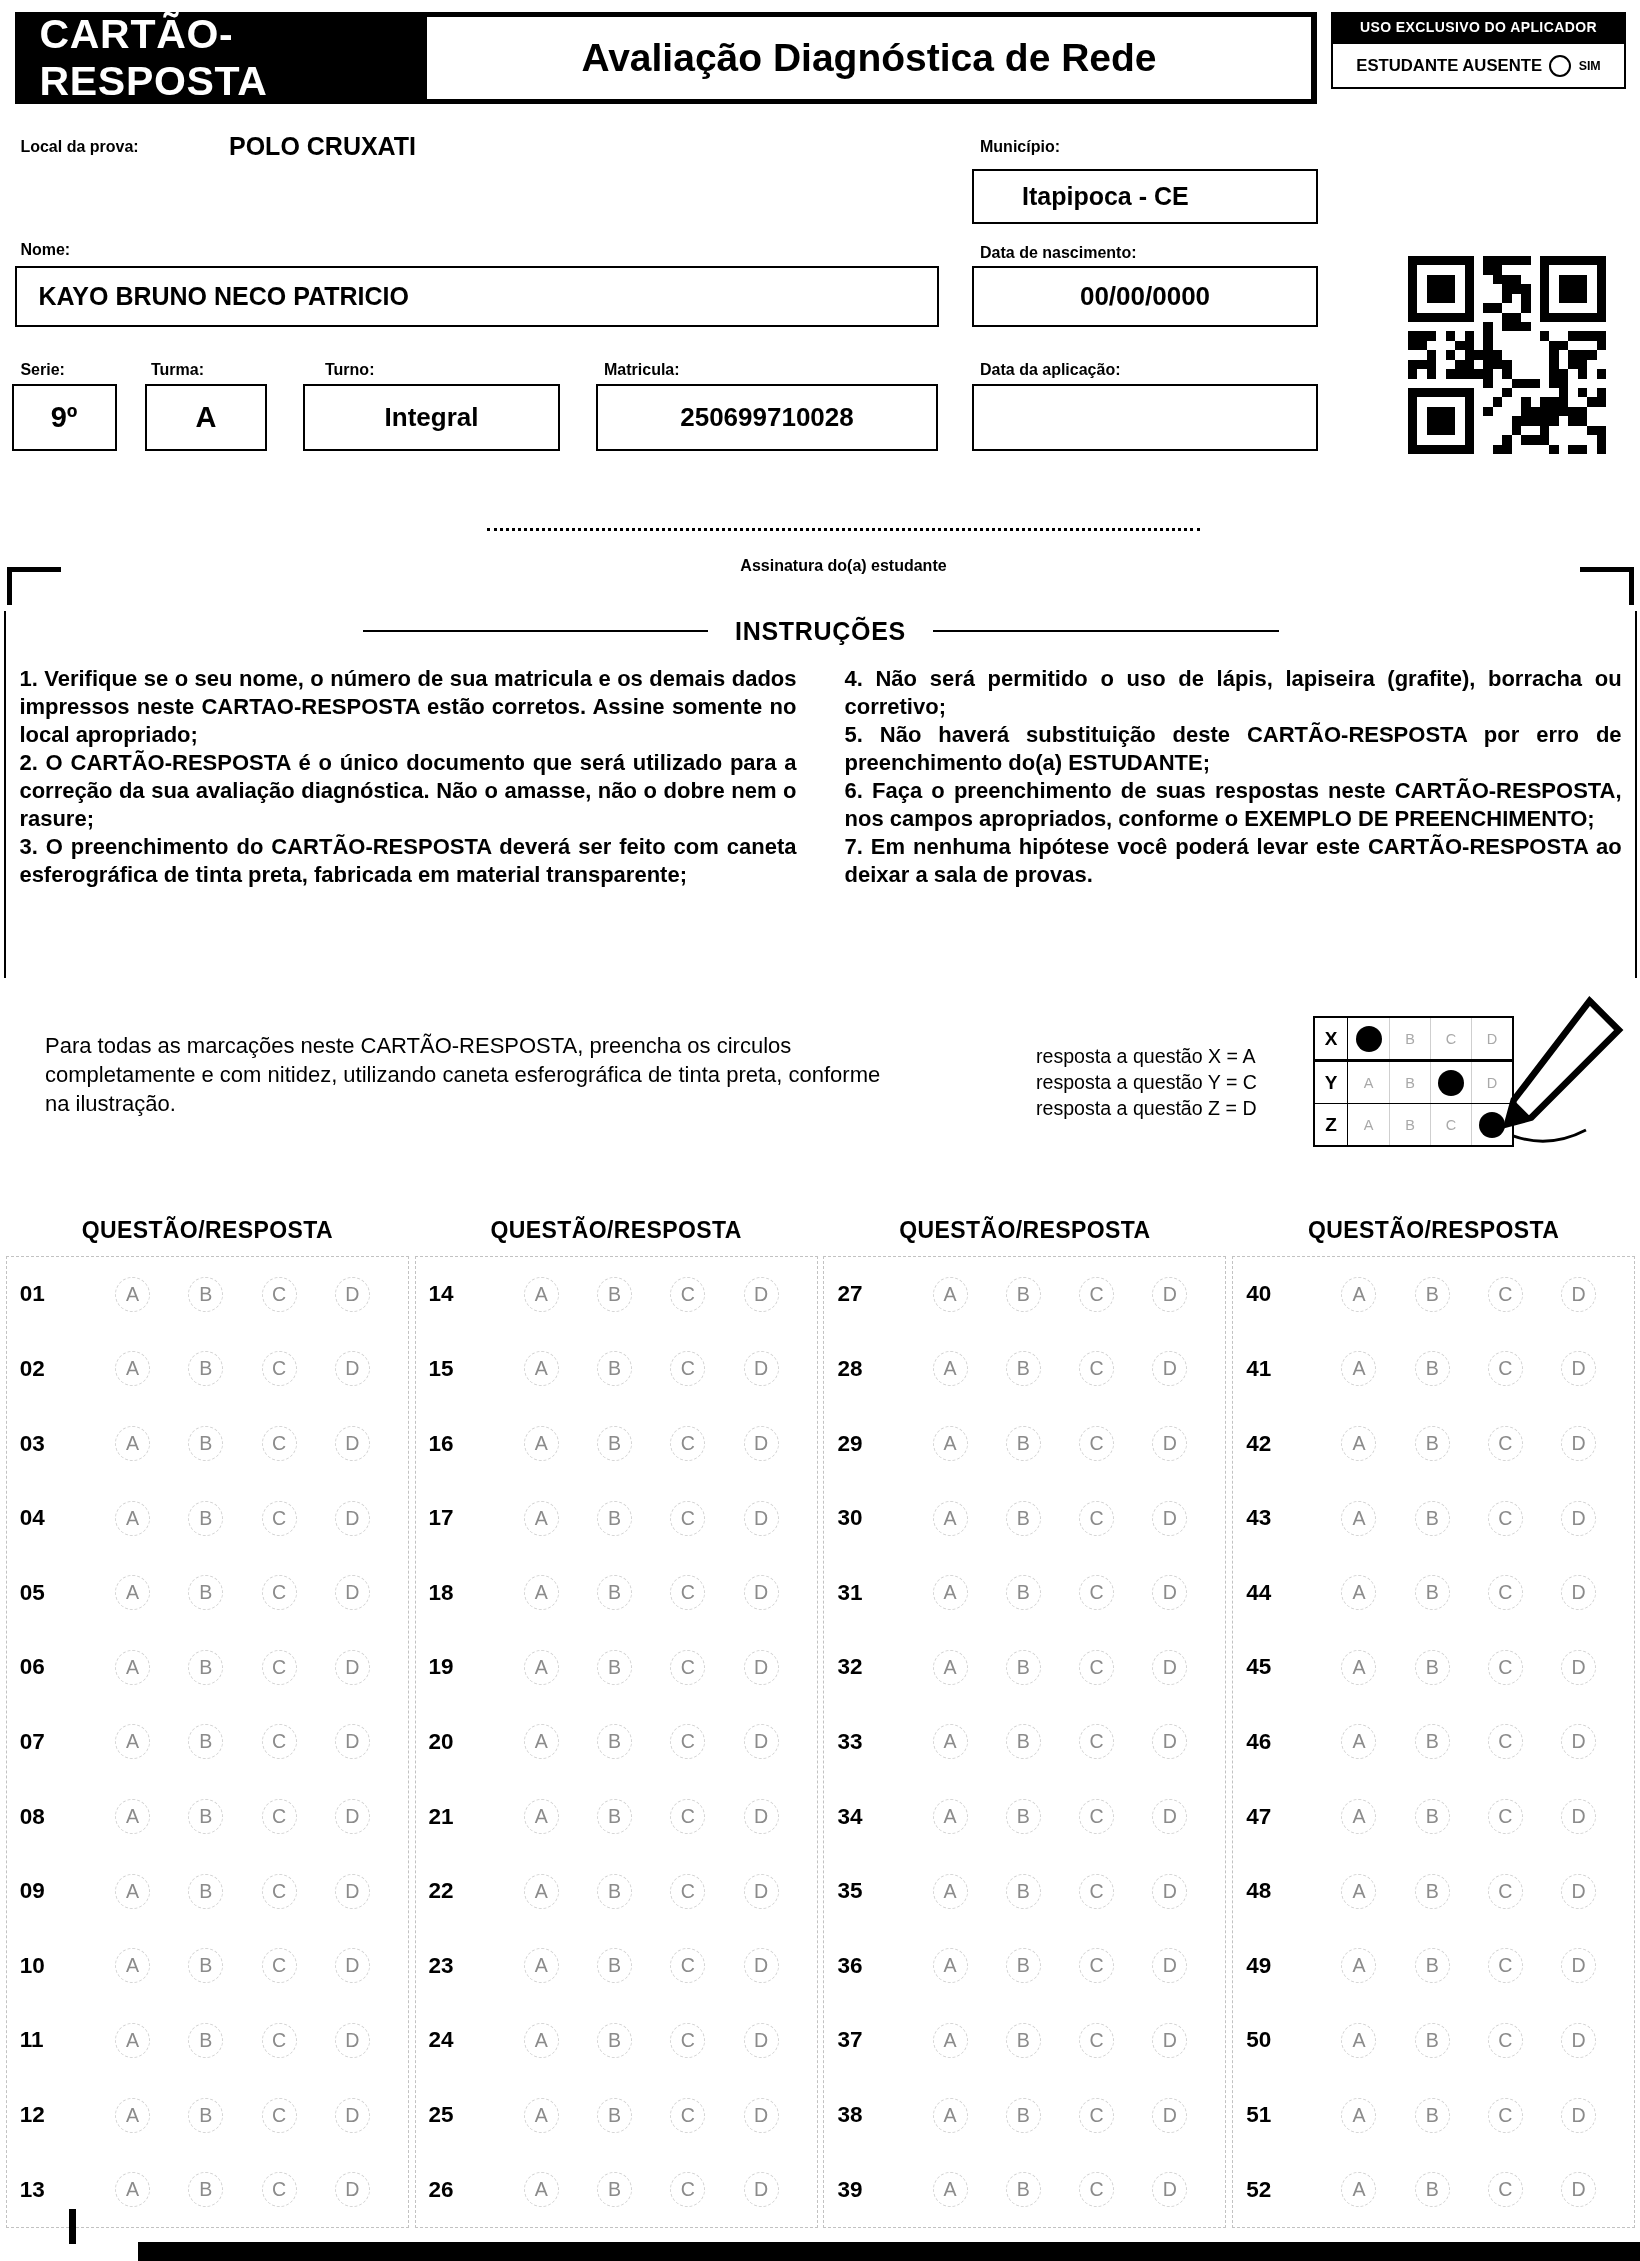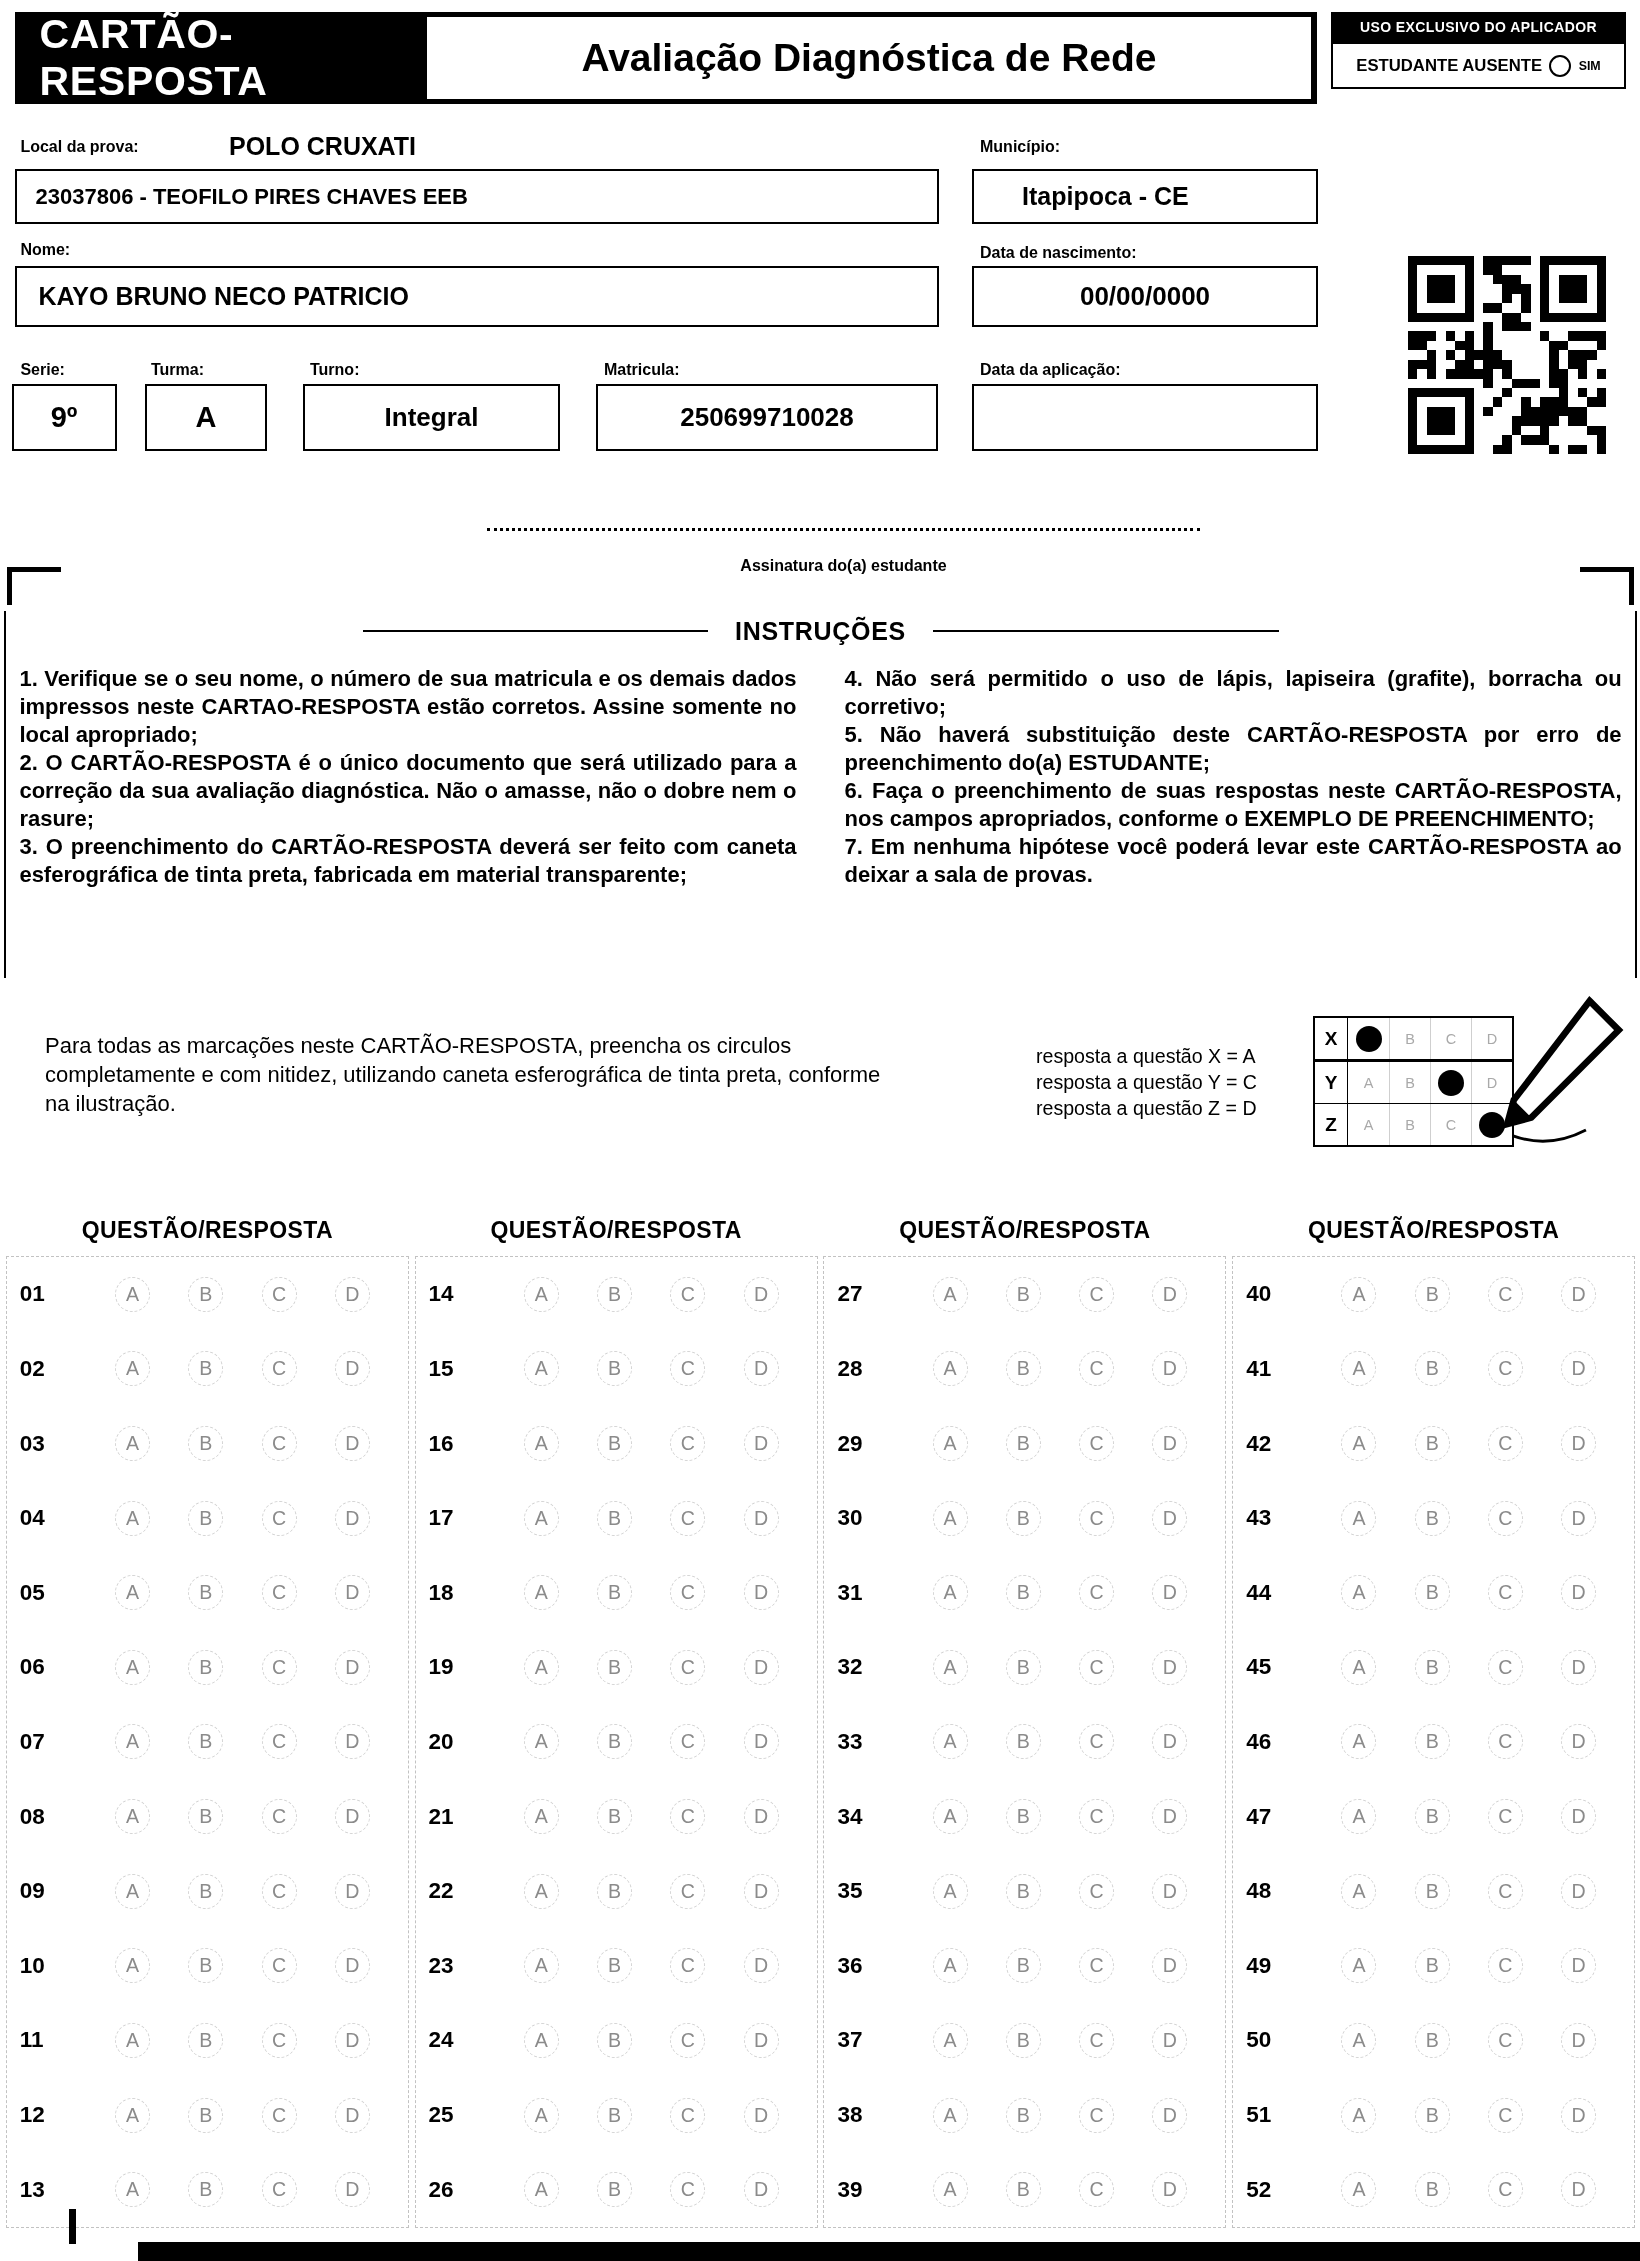--- a/index.html
+++ b/index.html
@@ -25,21 +25,21 @@
   #local-val { left:229px; top:132px; font-size:25px; }
   #municipio-lab { left:980px; top:138px; }
   #school-box { left:14.5px; top:169px; width:924px; height:55px; font-size:22px; padding-left:19px; }
   #municipio-box { left:972px; top:169px; width:346px; height:55px; font-size:25px; padding-left:48px; }
   #nome-lab { left:20.4px; top:241px; }
   #nome-box { left:14.5px; top:266px; width:924px; height:61px; font-size:25px; padding-left:22px; }
   #nasc-lab { left:980px; top:244px; }
   #nasc-box { left:972px; top:266px; width:346px; height:61px; font-size:26px; justify-content:center; }
   #serie-lab { left:20.4px; top:361px; } #serie-box { left:11.6px; top:384px; width:105px; height:67px; font-size:29px; justify-content:center; }
   #turma-lab { left:151px; top:361px; } #turma-box { left:145px; top:384px; width:122px; height:67px; font-size:29px; justify-content:center; }
-  #turno-lab { left:310px; top:361px; } #turno-box { left:303px; top:384px; width:257px; height:67px; font-size:26px; justify-content:center; }
+  #turno-lab { left:325px; top:361px; } #turno-box { left:303px; top:384px; width:257px; height:67px; font-size:26px; justify-content:center; }
   #matric-lab { left:604px; top:361px; } #matric-box { left:596px; top:384px; width:342px; height:67px; font-size:26px; justify-content:center; }
   #aplic-lab { left:980px; top:361px; } #aplic-box { left:972px; top:384px; width:346px; height:67px; }
   #qr { position:absolute; left:1408px; top:256px; width:198px; height:198px; }
   #qr svg { width:100%; height:100%; }
 
   
   .sig-line { position:absolute; left:487px; top:528px; width:713px; border-top:3.6px dotted #000; }
   .sig-label { position:absolute; left:487px; top:537px; width:713px; text-align:center; font-size:16px; font-weight:bold;margin-top:20px; }
 
   
@@ -93,21 +93,20 @@
   </div>
   <div class="aplicador-box">USO EXCLUSIVO DO APLICADOR</div>
   <div class="ausente-box">
     <span>ESTUDANTE AUSENTE</span>
     <span class="ausente-circle"></span>
     <span class="ausente-sim">SIM</span>
   </div>
 
   <div class="lab" id="local-lab">Local da prova:</div>
   <div class="val-plain" id="local-val">POLO CRUXATI</div>
-  <div class="box" id="school-box">23037806 - TEOFILO PIRES CHAVES EEB</div>
   <div class="lab" id="municipio-lab">Município:</div>
   <div class="box" id="municipio-box">Itapipoca - CE</div>
   <div class="lab" id="nome-lab">Nome:</div>
   <div class="box" id="nome-box">KAYO BRUNO NECO PATRICIO</div>
   <div class="lab" id="nasc-lab">Data de nascimento:</div>
   <div class="box" id="nasc-box">00/00/0000</div>
   <div class="lab" id="serie-lab">Serie:</div>
   <div class="box" id="serie-box">9º</div>
   <div class="lab" id="turma-lab">Turma:</div>
   <div class="box" id="turma-box">A</div>

